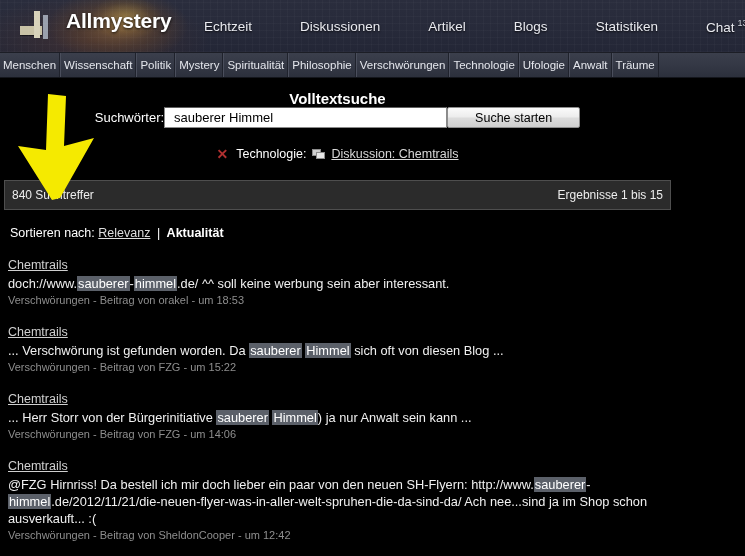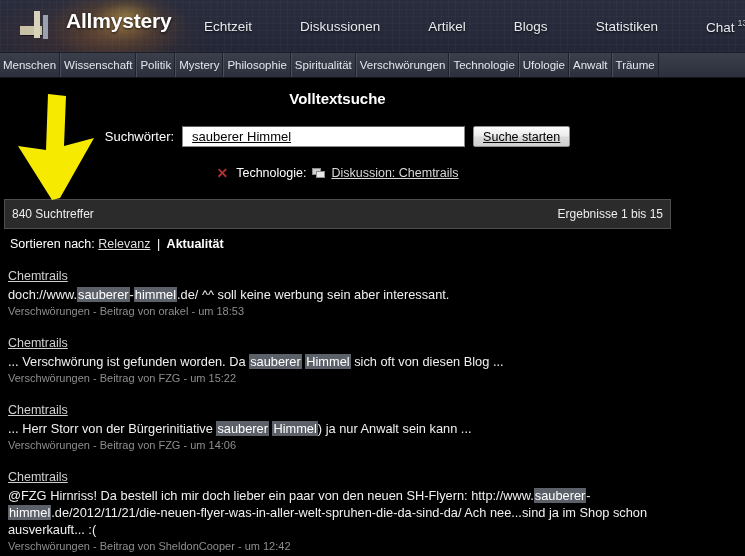--- a/index.html
+++ b/index.html
@@ -125,23 +125,21 @@
     color: #ffffff;
     font-size: 15px;
     font-weight: bold;
     padding-top: 12px;
   }
 
   .search-row {
     display: flex;
     align-items: center;
     justify-content: center;
-    margin-top: 19px;
-    gap: 8px;
-    text-decoration: underline;
+    gap: 0;
   }
   .search-label {
     color: #ffffff;
     font-size: 13px;
   }
   .search-input {
     width: 283px;
     height: 21px;
     font-family: "Liberation Sans", sans-serif;
     font-size: 13px;
@@ -152,21 +150,21 @@
     padding: 0 9px;
   }
   .search-btn {
     height: 21px;
     font-family: "Liberation Sans", sans-serif;
     font-size: 12.5px;
     color: #000;
     background: linear-gradient(180deg, #fbfbfb 0%, #ececec 48%, #dcdcdc 52%, #cfcfcf 100%);
     border: 1px solid #8d8d8d;
     border-radius: 2px;
-    padding: 0 9px;
+    padding: 0 27px;
     cursor: pointer;
   }
 
   .filter-row {
     display: flex;
     align-items: center;
     justify-content: center;
     margin-top: 19px;
     gap: 6px;
     font-size: 12.5px;
@@ -214,21 +212,21 @@
     border: 1px solid #4e4e4e;
     display: flex;
     align-items: center;
     justify-content: space-between;
     padding: 14px 7px;
     color: #ededed;
     font-size: 12px;
   }
 
   .sort-row {
-    margin: 8px 0 0 10px;
+    margin: 16px 0 0 10px;
     color: #ffffff;
     font-size: 12.5px;
   }
   .sort-row a {
     color: #dedede;
     text-decoration: underline;
     cursor: pointer;
   }
   .sort-row .sep { color: #ffffff; margin: 0 3px; }
   .sort-row .active {
@@ -298,22 +296,22 @@
       <a href="#"><span>Statistiken</span></a>
       <a href="#"><span>Chat</span><span class="badge">13</span></a>
     </nav>
 </div>
 
 <div class="catbar" id="catbar">
     <a href="#" class="cat">Menschen</a>
     <a href="#" class="cat">Wissenschaft</a>
     <a href="#" class="cat">Politik</a>
     <a href="#" class="cat">Mystery</a>
+    <a href="#" class="cat">Spiritualität</a>
     <a href="#" class="cat">Philosophie</a>
-    <a href="#" class="cat">Spiritualität</a>
     <a href="#" class="cat">Verschwörungen</a>
     <a href="#" class="cat">Technologie</a>
     <a href="#" class="cat">Ufologie</a>
     <a href="#" class="cat">Anwalt</a>
     <a href="#" class="cat">Träume</a>
   </div>
 
 <div class="main">
 
   <div class="page-title">Volltextsuche</div>

